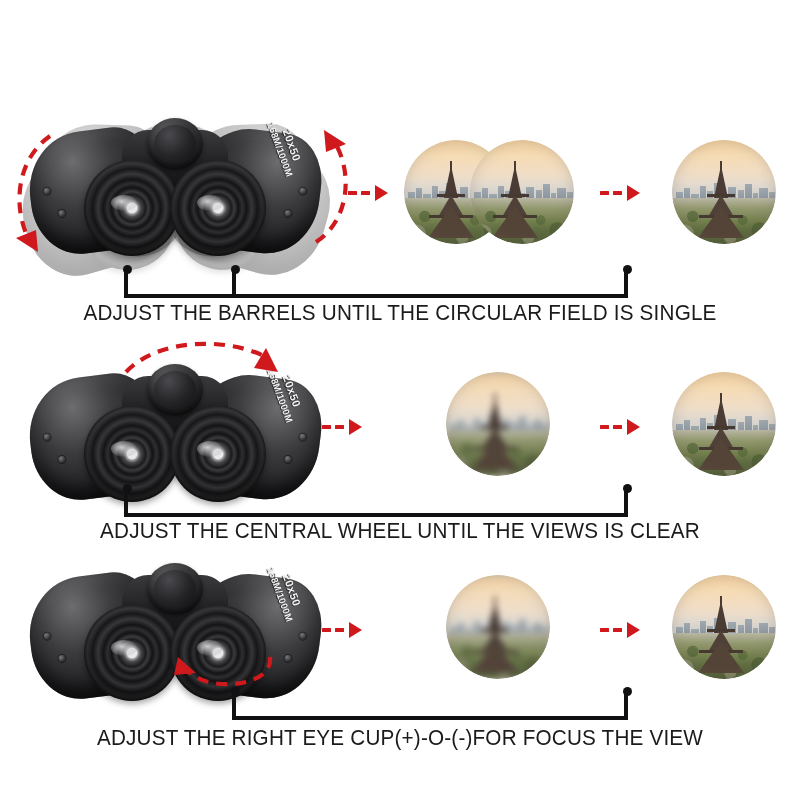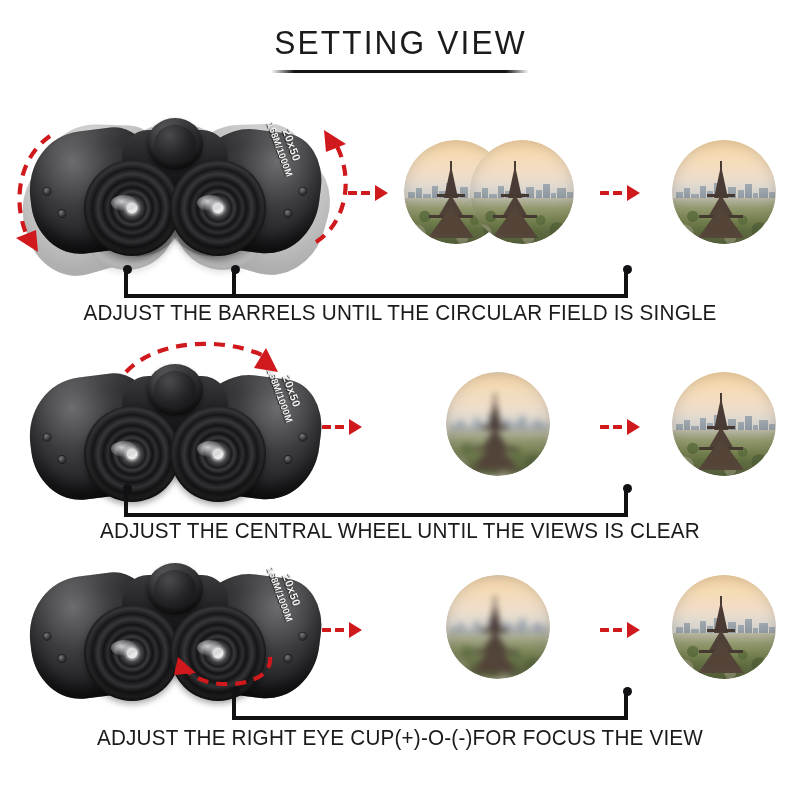--- a/index.html
+++ b/index.html
@@ -390,24 +390,20 @@
     white-space: nowrap;
     transform: scaleX(0.94);
     transform-origin: center;
   }
 </style>
 </head>
 <body>
 
 <div id="page">
 
-  <div class="title-wrap">
-    <span class="title-text">SETTING VIEW</span>
-    <div class="title-rule"></div>
-  </div>
 
   <div class="row" id="row-1">
 
     <div class="binocs" style="left:30px; top:8px;">
       <div class="ghost left">
         <div class="bino-body">
           <div class="wing left"></div>
           <div class="wing right"></div>
           <div class="bridge"></div>
           <div class="wheel"></div>

